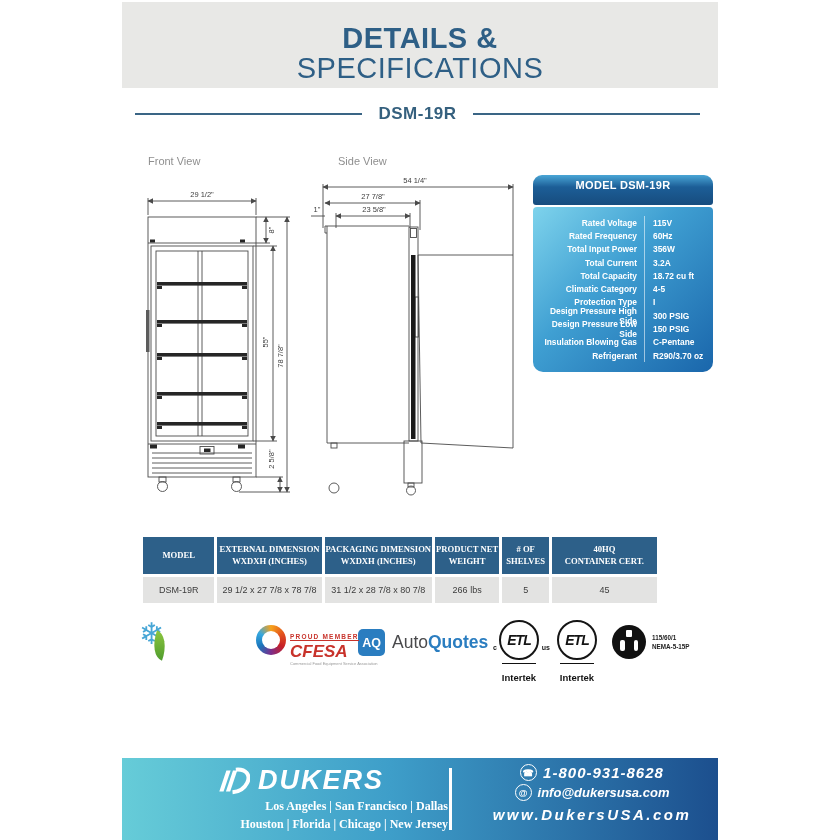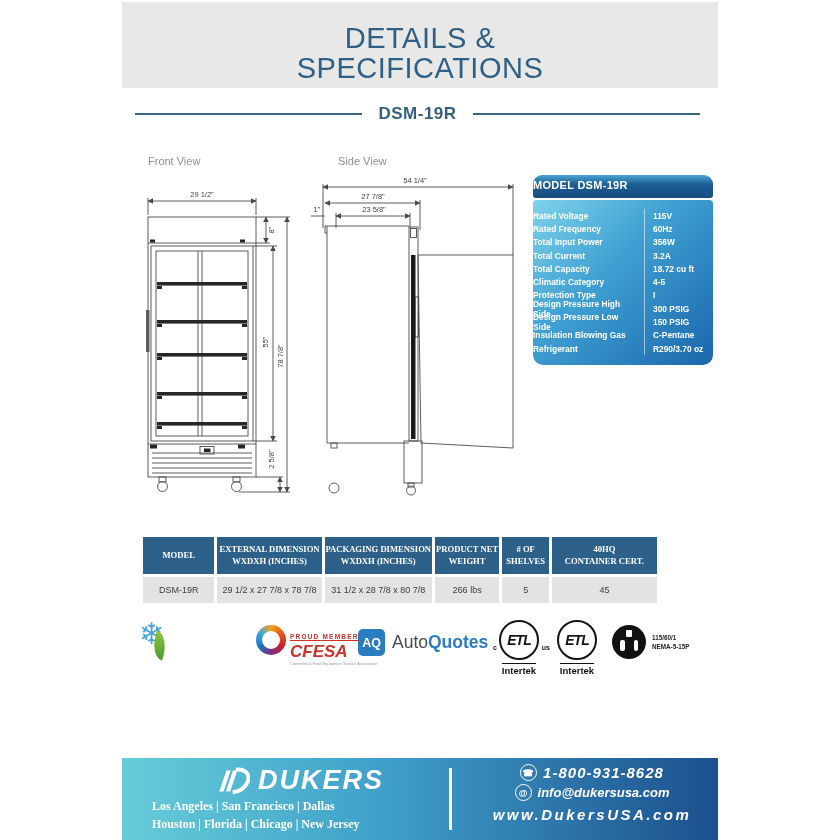--- a/index.html
+++ b/index.html
@@ -3,49 +3,49 @@
 <meta charset="utf-8">
 <style>
   html,body { margin:0; padding:0; background:#ffffff; }
   .page { position:relative; width:840px; height:840px; background:#fff; overflow:hidden;
           font-family:"Liberation Sans", sans-serif; }
 
   
   .top-band { position:absolute; left:122px; top:2px; width:596px; height:86px;
               background:#e8e8e6; display:flex; flex-direction:column; align-items:center;
               justify-content:center; color:#2e5f86; line-height:1.03; }
-  .top-band .l1 { font-size:29px; font-weight:400; letter-spacing:.5px;margin-top:17px; }
+  .top-band .l1 { font-size:29px; font-weight:700; letter-spacing:.5px;margin-top:17px; }
   .top-band .l2 { font-size:29px; font-weight:400; letter-spacing:.5px; }
 
   
   .model-row { position:absolute; left:135px; top:104px; width:565px; display:flex;
                align-items:center; gap:16px; color:#35607e; }
   .model-row .line { flex:1; height:2px; background:#3a6585; }
   .model-row .name { font-size:17px; font-weight:700; letter-spacing:.5px; }
 
   
   .view-label { position:absolute; color:#8f8f8f; font-size:11px; }
   #front-label { left:148px; top:155px; }
   #side-label  { left:338px; top:155px; }
   svg.drawing { position:absolute; overflow:visible; }
   #front-svg { left:140px; top:170px; }
   #side-svg  { left:310px; top:170px; }
   .dimtxt { font-family:"Liberation Sans",sans-serif; font-size:7.5px; fill:#3d3d3d; }
 
   
   .spec-card { position:absolute; left:533px; top:175px; width:180px; }
-  .sc-header { height:23px; border-radius:9px 9px 3px 3px;
+  .sc-header { height:30px; border-radius:9px 9px 3px 3px;
                background:linear-gradient(180deg,#4aa6d6 0%,#1c5e97 40%,#174c7e 100%);
-               color:#fff; font-size:11px; font-weight:700; 
+               color:#fff; font-size:11px; font-weight:700; text-align:center;
                line-height:21px; letter-spacing:.3px; }
   .sc-body { margin-top:2px; border-radius:4px 4px 10px 10px; padding:9px 0 10px;
              background:linear-gradient(135deg,#7ed3ec 0%,#3f9fd2 42%,#1a66ab 100%); }
   .sc-row { display:flex; height:13.3px; align-items:center; color:#fff;
             font-size:8.4px; font-weight:700; }
-  .sc-label { width:104px; text-align:left; padding-right:7px; }
+  .sc-label { width:104px; text-align:right; padding-right:7px; }
   .sc-value { flex:1; border-left:1px solid rgba(255,255,255,.55); padding-left:8px;
               height:100%; display:flex; align-items:center; }
 
   
   .bottom-table { position:absolute; left:143px; top:537px; width:514px; }
   .bt-headers { display:flex; gap:3px;font-family:Liberation Serif, serif; }
   .bt-h { background:#2d6089; color:#fff; height:37px; display:flex; flex-direction:column;
           justify-content:center; text-align:center; font-size:8.6px; font-weight:700;
           line-height:1.3; }
   .bt-row { display:flex; gap:3px; margin-top:3px; }
@@ -86,33 +86,33 @@
   .etl { text-align:center; width:50px; }
   .etl1 { left:352px; top:2px; } .etl2 { left:410px; top:2px; }
   .etl-circle { width:36px; height:36px; margin:0 auto; border:2.5px solid #151515;
                 border-radius:50%; position:relative; display:flex; align-items:center;
                 justify-content:center; }
   .etl-word { font-size:14px; font-weight:800; font-style:italic; color:#151515;
               letter-spacing:-1px; }
   .etl-c  { position:absolute; left:-8px;  bottom:7px; font-size:7px; font-weight:700; color:#151515;}
   .etl-us { position:absolute; right:-13px; bottom:7px; font-size:7px; font-weight:700; color:#151515;}
   .intertek { margin-top:3px; font-size:9.5px; font-weight:700; color:#111;
-              border-top:1.5px solid #111; padding-top:1px; display:inline-block; }
+              border-top:1.5px solid #111; padding-top:8px; display:inline-block; }
 
   .nema { left:470px; top:7px; display:flex; align-items:center; gap:6px; }
   .nema-icon { width:34px; height:34px; background:#111; border-radius:50%; position:relative; }
   .ns-t { position:absolute; left:14px; top:5px; width:6px; height:7px; background:#fff; border-radius:1px; }
   .ns-l { position:absolute; left:8px;  top:15px; width:4.5px; height:11px; background:#fff; border-radius:2px; }
   .ns-r { position:absolute; right:8px; top:15px; width:4.5px; height:11px; background:#fff; border-radius:2px; }
   .nema-text { font-size:6.3px; font-weight:700; color:#222; line-height:1.5; }
 
   
   .footer { position:absolute; left:122px; top:758px; width:596px; height:82px; color:#fff;
             background:linear-gradient(90deg,#66ccd8 0%,#3e9ec9 45%,#1c4f8e 100%); }
-  .f-left { position:absolute; left:30px; top:7px; width:296px; text-align:left; }
+  .f-left { position:absolute; left:30px; top:7px; width:296px; text-align:right; }
   .f-logo-row { display:flex; align-items:center; justify-content:center; gap:8px; }
   .f-brand { font-size:27px; font-weight:700; font-style:italic; letter-spacing:2px; }
   .f-loc { font-size:12px; font-weight:700; line-height:1.5; margin-top:1px;font-family:Liberation Serif, serif; }
   .f-divider { position:absolute; left:327px; top:10px; width:3px; height:62px; background:#fff; }
   .f-right { position:absolute; left:355px; top:6px; width:230px; text-align:center; }
   .f-line { display:flex; align-items:center; justify-content:center; gap:6px; }
   .f-phone { font-size:15px; font-weight:700; font-style:italic; letter-spacing:1px; }
   .f-email { font-size:13px; font-weight:700; font-style:italic; margin-top:3px; }
   .f-web   { font-size:15px; font-weight:700; letter-spacing:2.5px; margin-top:5px;font-style:italic; }
   .circ-icon { width:15px; height:15px; border:1.4px solid #fff; border-radius:50%;

